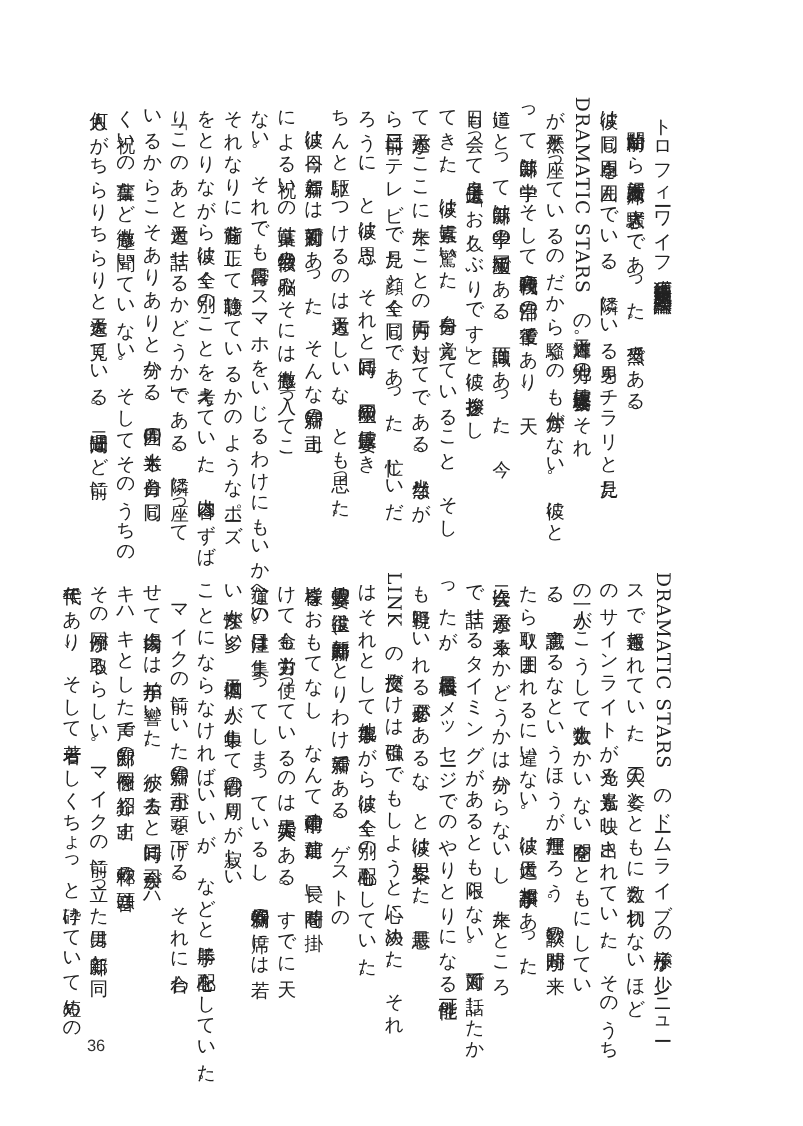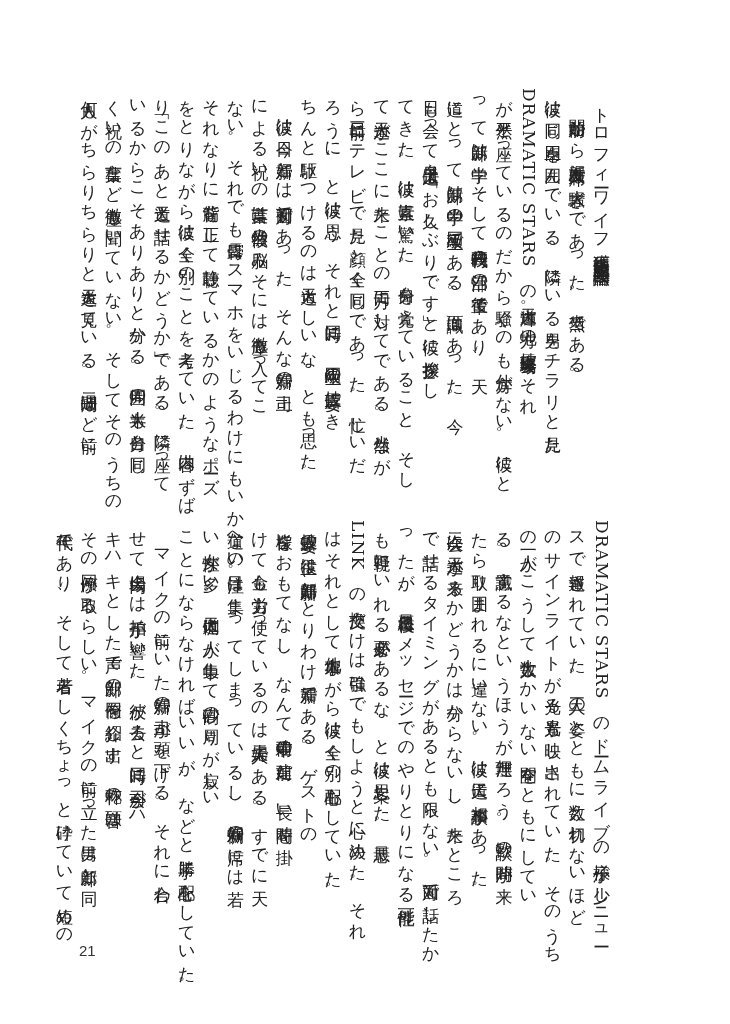--- a/index.html
+++ b/index.html
@@ -74,14 +74,14 @@
     <span class="col">道への注目は集まってしまっているし、新婦側の席には若</span>
     <span class="col">い女性が多い。天道側に人が集中して高砂の周りが寂しい</span>
     <span class="col">ことにならなければいいが、などと勝手に心配をしていた。</span>
     <span class="col indent">マイクの前にいた新婦の上司が頭を下げる。それに合わ</span>
     <span class="col">せて会場内には拍手が響いた。彼が去ると同時に司会がハ</span>
     <span class="col">キハキとした声で新郎の同僚を紹介し出す。乾杯の音頭は</span>
     <span class="col">その同僚が取るらしい。マイクの前に立った男は新郎と同</span>
     <span class="col">年代であり、そして若者らしくちょっと砕けていて短めの</span>
   </div>
 
-  <div class="page-number">21</div>
+  <div class="page-number">36</div>
 </div>
 
 </body></html>

